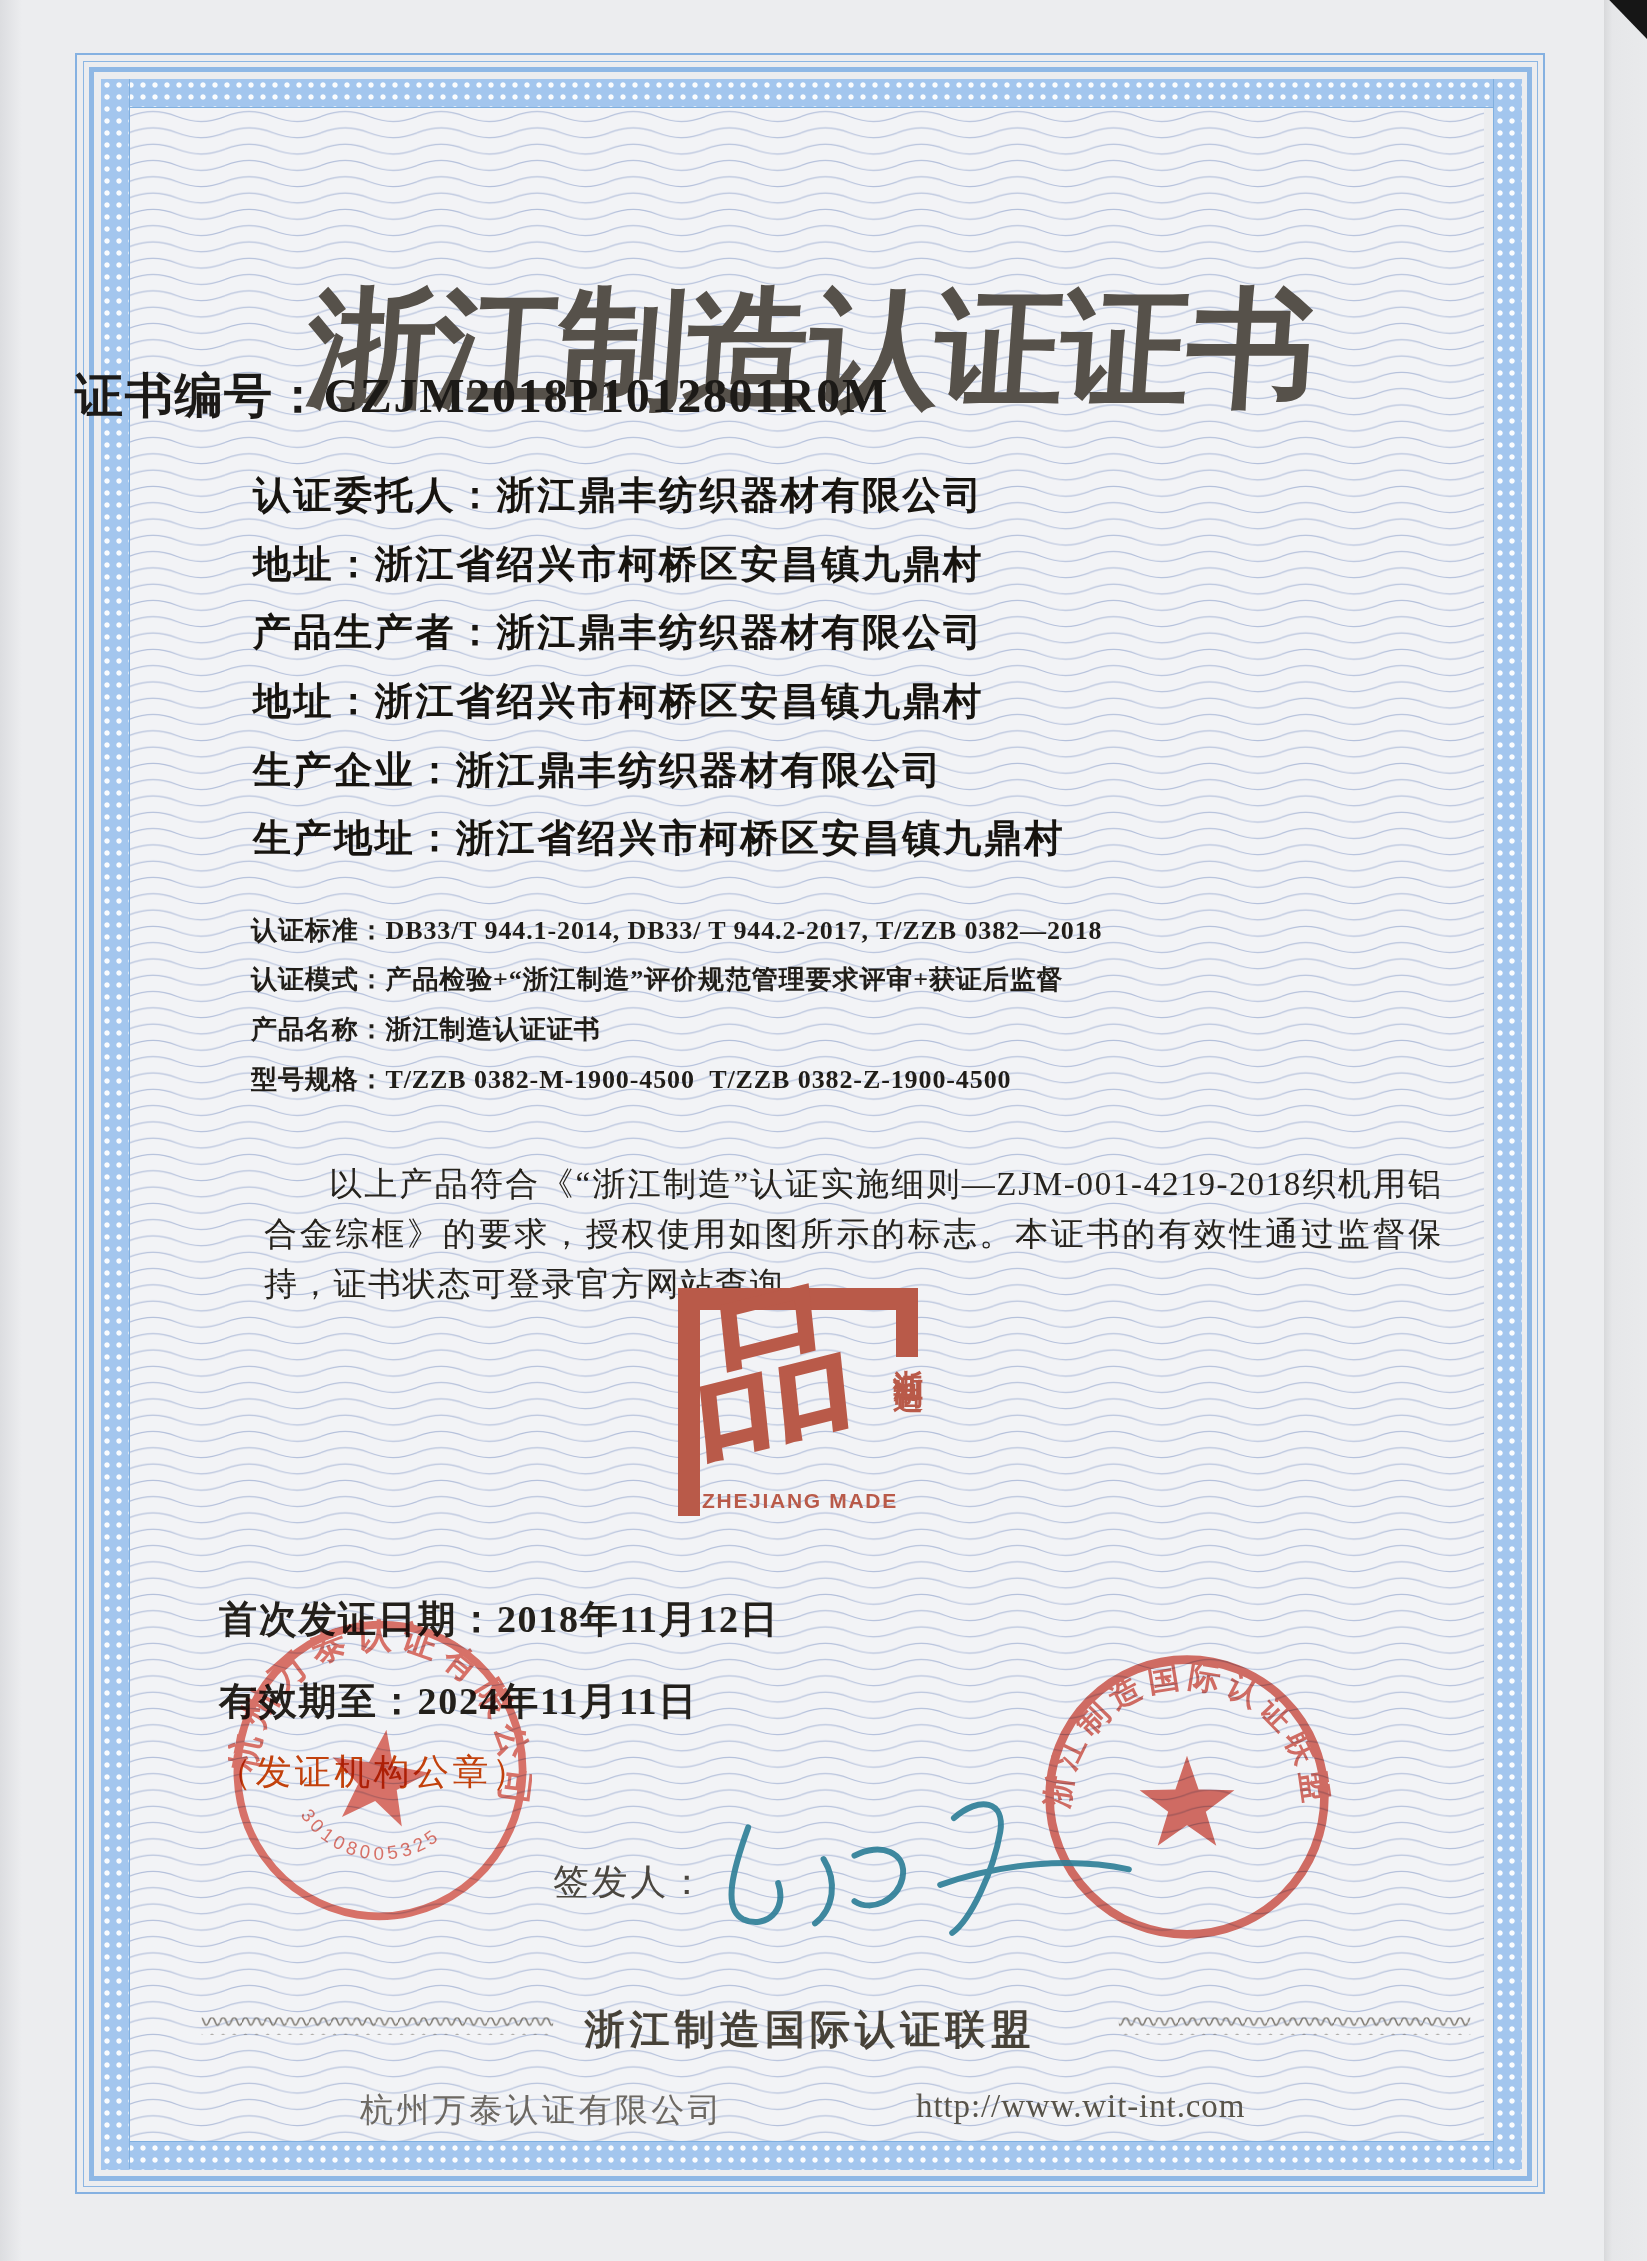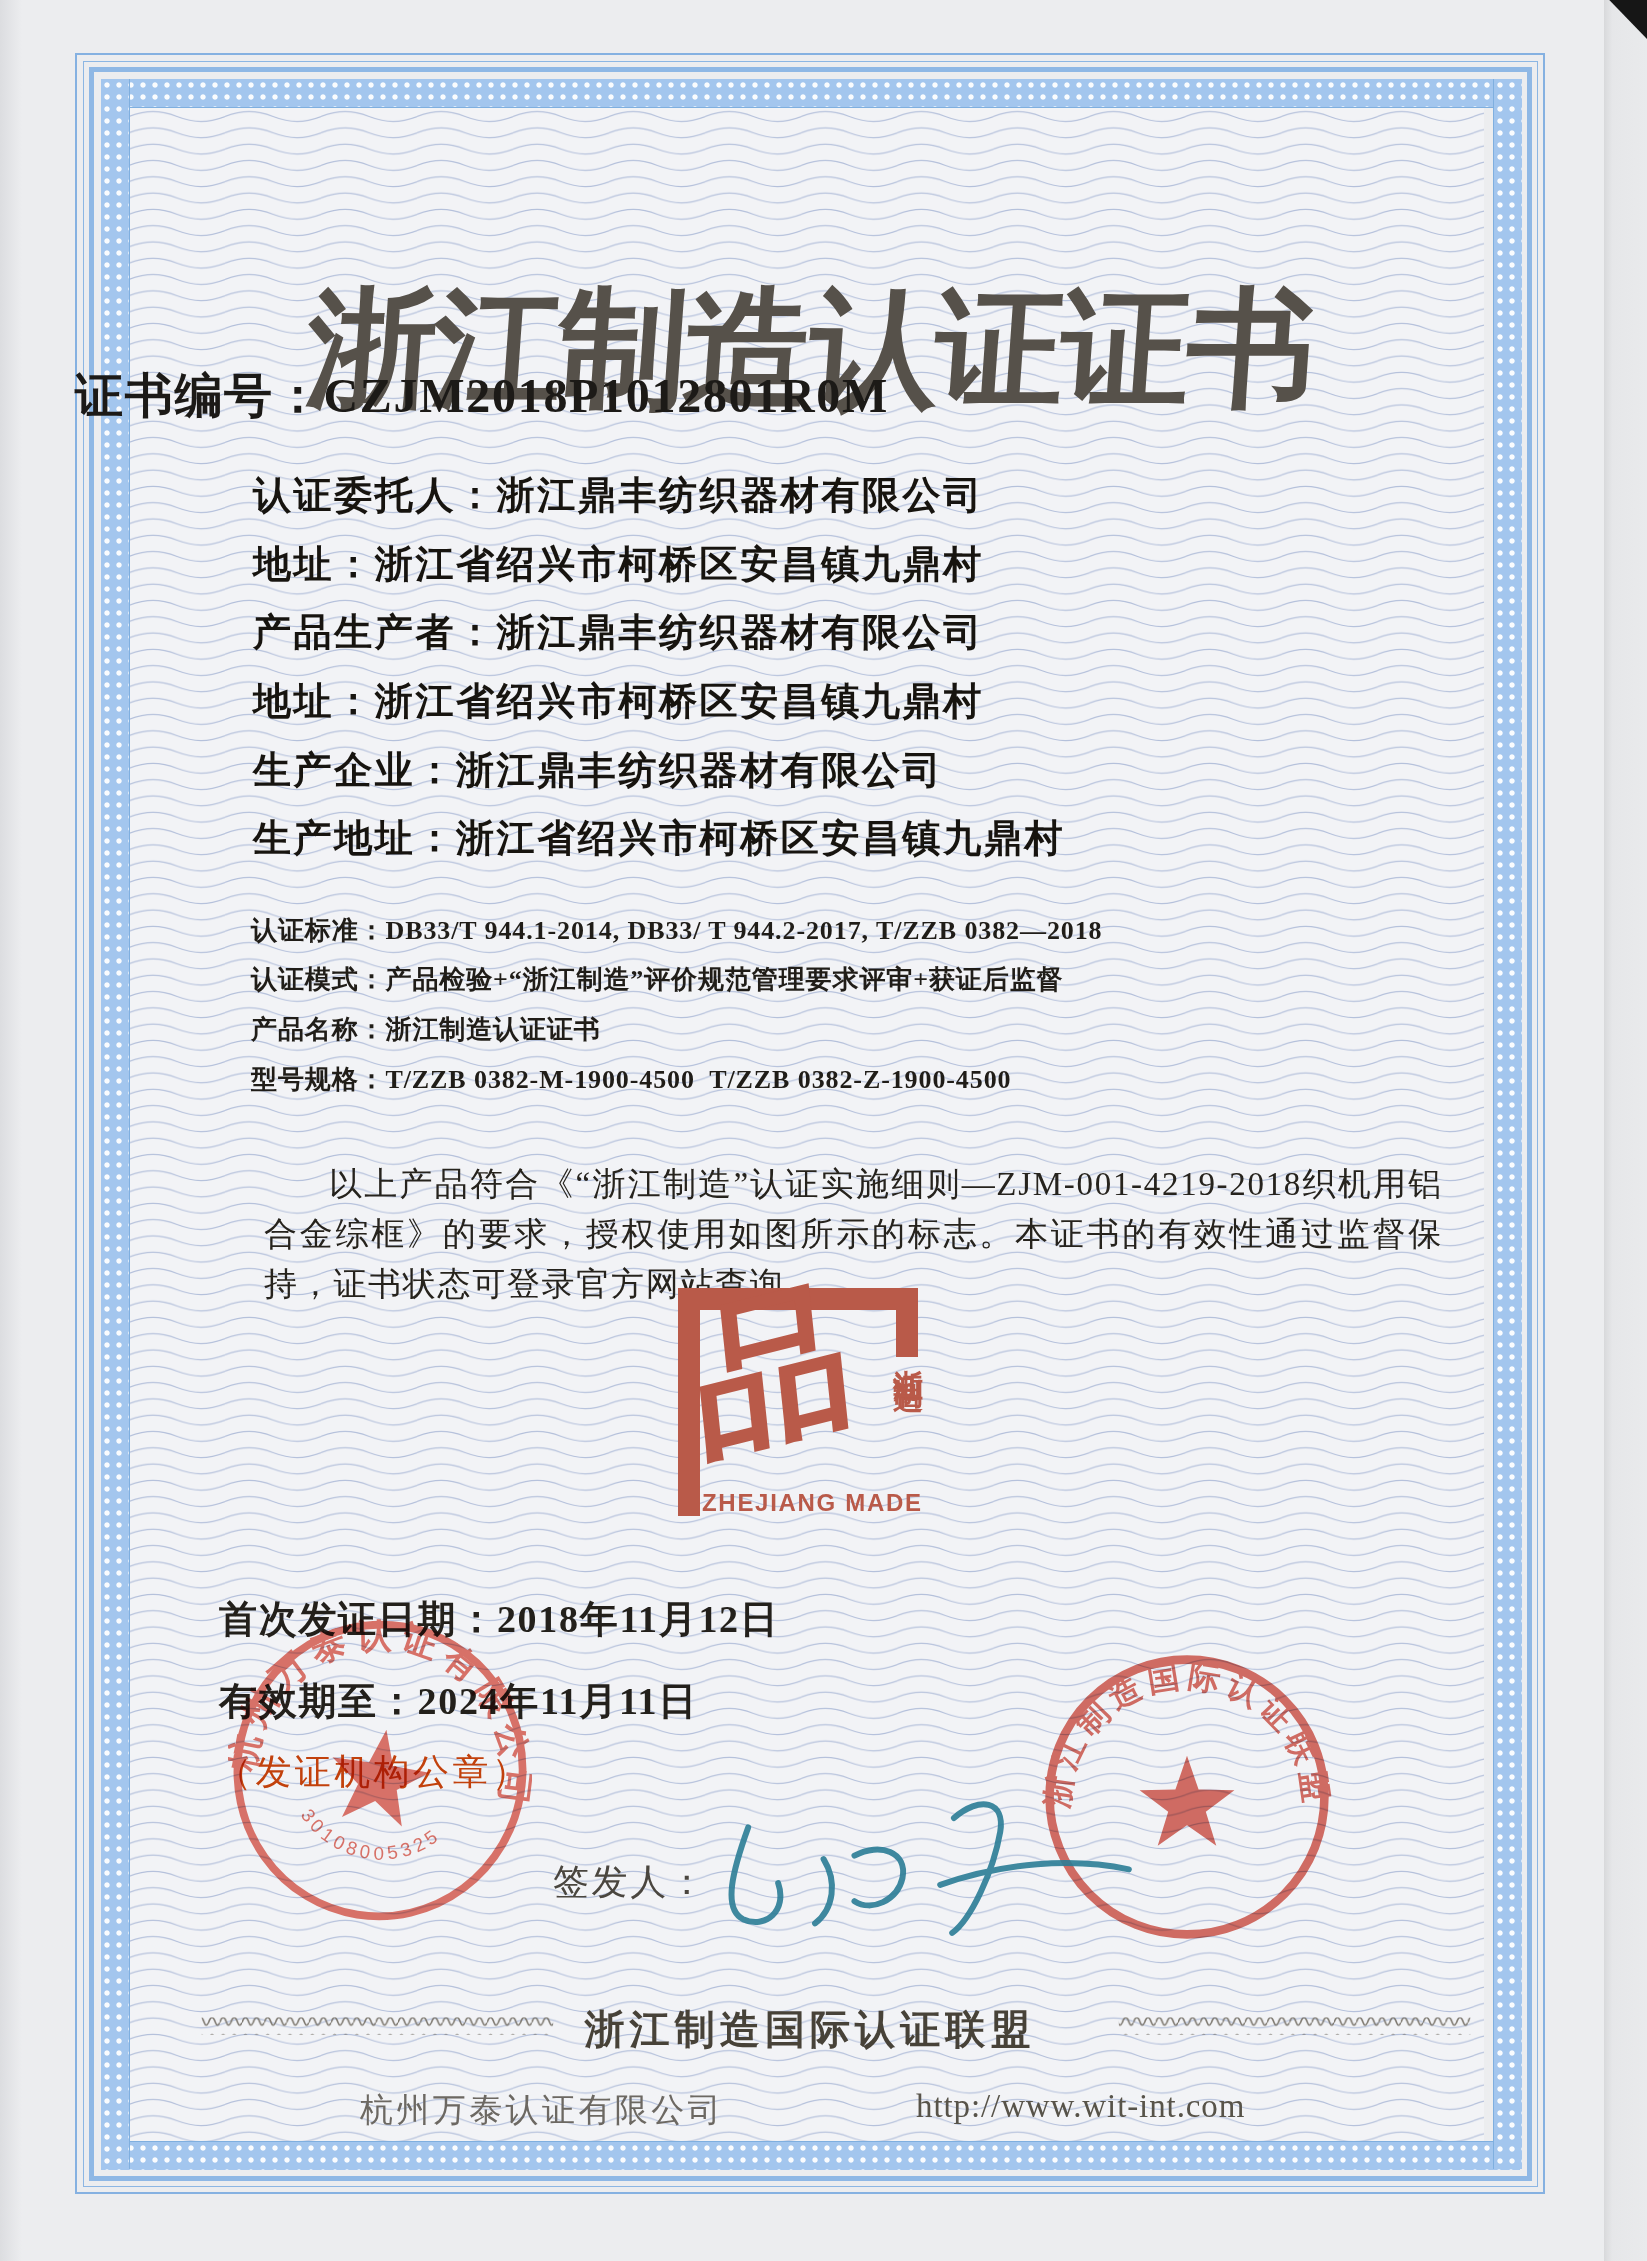--- a/index.html
+++ b/index.html
@@ -49,22 +49,22 @@
   
   .logo{position:absolute;left:678px;top:1288px;width:240px;height:228px;z-index:6;}
   .logo .bar{position:absolute;background:#b95a49;}
   .logo .bar-top{left:0;top:0;width:240px;height:22px;}
   .logo .bar-left{left:0;top:0;width:22px;height:228px;}
   .logo .bar-right{right:0;top:0;width:22px;height:69px;}
   .logo .mark{position:absolute;left:13.7px;top:1.7px;font-size:160px;font-weight:bold;color:#b95a49;
     transform:rotate(-14deg) skewX(-8deg);line-height:1;}
   .logo .vert{position:absolute;right:-5.1px;top:57px;writing-mode:vertical-rl;font-size:30px;
     font-weight:bold;color:#b95a49;letter-spacing:4.3px;line-height:1;}
-  .logo .caption{position:absolute;left:24px;top:201px;width:216px;font-size:24px;font-weight:bold;
-    color:#b95a49;letter-spacing:1.7px;white-space:nowrap;font-family:"Liberation Sans","DejaVu Sans",sans-serif;text-align:center;}
+  .logo .caption{position:absolute;left:24px;top:201px;width:216px;font-size:21px;font-weight:bold;
+    color:#b95a49;letter-spacing:1.7px;white-space:nowrap;font-family:"Liberation Sans","DejaVu Sans",sans-serif;}
 
   .dateline{position:absolute;left:219px;font-size:38px;font-weight:bold;color:#23201b;letter-spacing:1.7px;white-space:nowrap;}
   .sealnote{position:absolute;left:216px;top:1748px;font-size:36px;color:#c2410c;letter-spacing:3.4px;}
   .signer{position:absolute;left:553px;top:1858px;font-size:36px;color:#4a463f;letter-spacing:2.6px;}
 
   .seal-svg{position:absolute;z-index:7;mix-blend-mode:multiply;}
   .sig-svg{position:absolute;left:695px;top:1780px;z-index:8;}
 
   .divider-svg{position:absolute;left:197px;top:2014px;z-index:6;}
   .alliance{position:absolute;left:75px;top:2002px;width:1470px;text-align:center;

